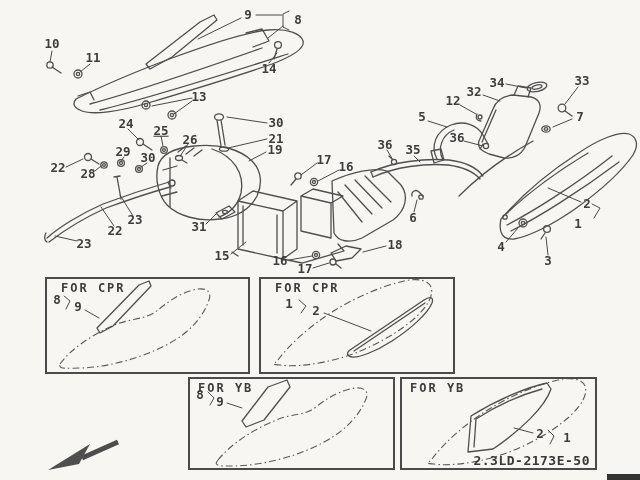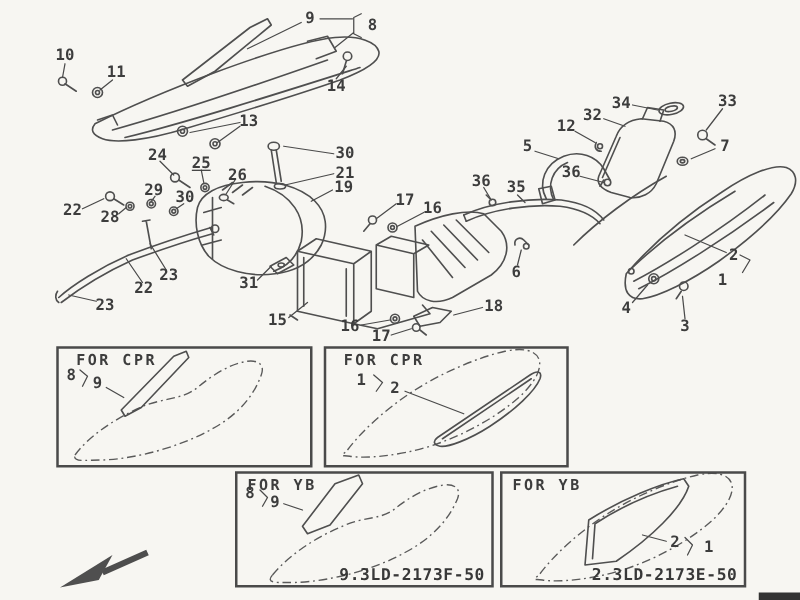--- a/index.html
+++ b/index.html
@@ -263,21 +263,20 @@
     </div>
 
   <div class="inset inset-0">
     <span class="inset-title">FOR CPR</span>
   </div>
   <div class="inset inset-1">
     <span class="inset-title">FOR CPR</span>
   </div>
   <div class="inset inset-2">
     <span class="inset-title">FOR YB</span>
-    <span class="inset-part">9.3LD-2173F-50</span>
   </div>
   <div class="inset inset-3">
     <span class="inset-title">FOR YB</span>
     <span class="inset-part">2.3LD-2173E-50</span>
   </div>
 
   <div class="scan-mark"></div>
 </div>
 
 </body></html>

